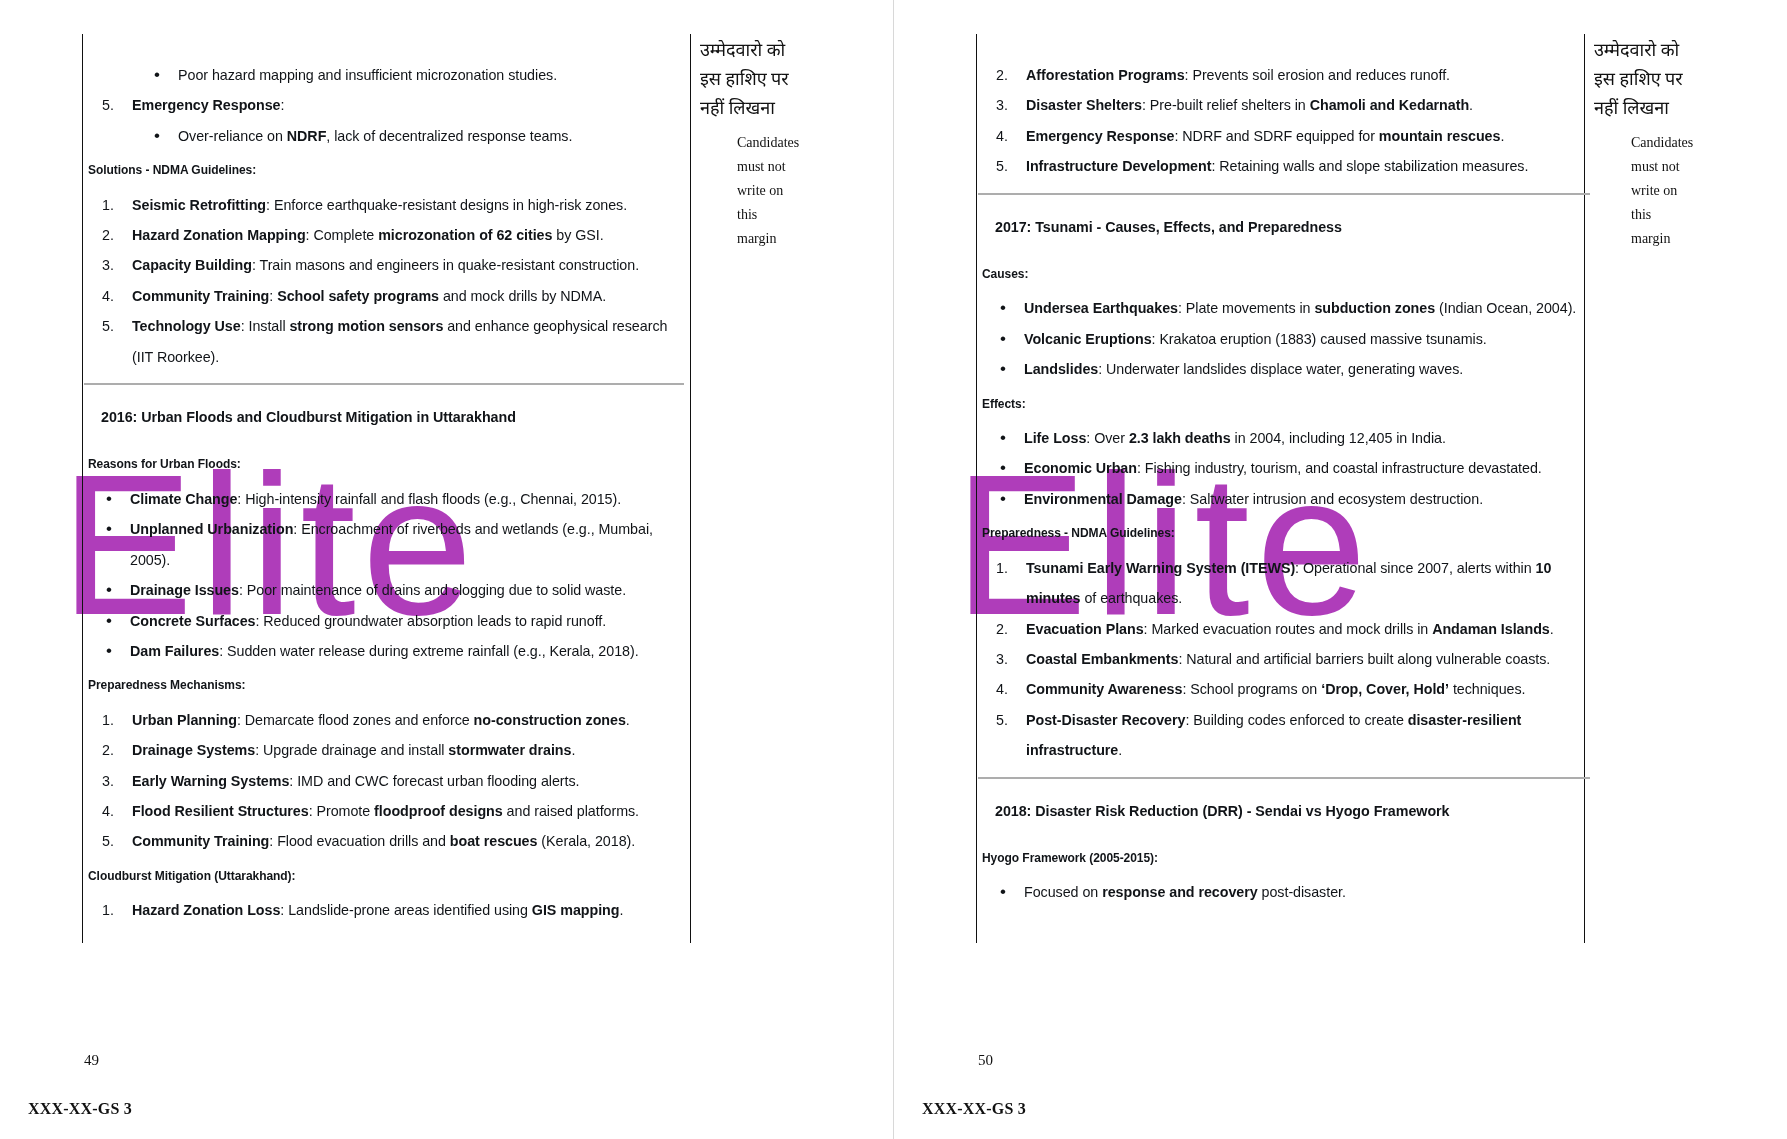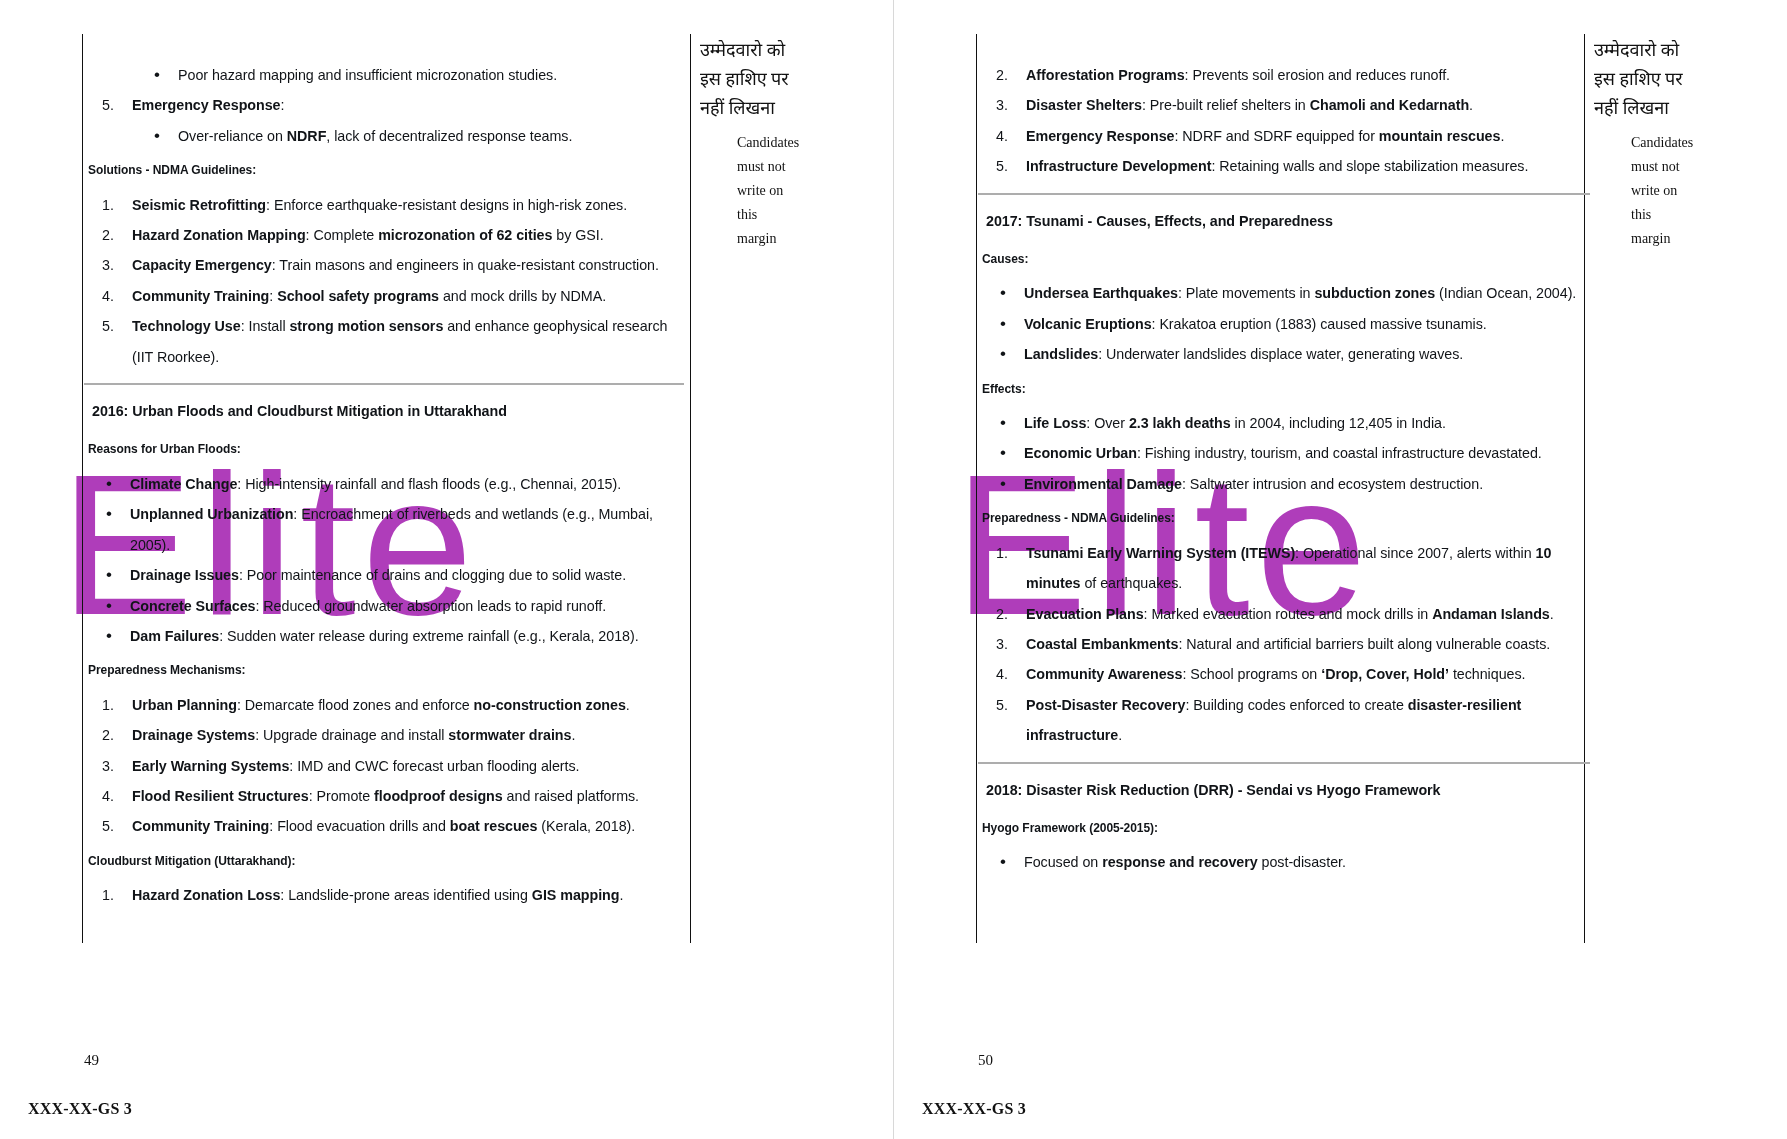--- a/index.html
+++ b/index.html
@@ -61,21 +61,21 @@
     line-height: 30.4px;
     color: #111418;
     letter-spacing: -0.05px;
   }
   .doc b, .doc strong { font-weight: 700; }
 
   .sec-head {
     font-weight: 700;
     font-size: 14.3px;
     line-height: 30.4px;
-    margin: 8px;
+    margin: 17px;
   }
   .sub-head {
     font-weight: 700;
     font-size: 12px;
     line-height: 30.4px;
     margin: 4px;
   }
 
   .hr {
     border: 0;
@@ -198,21 +198,21 @@
         <ol class="num indent1">
           <li><span class="mk">5.</span><span><b>Emergency Response</b>:</span></li>
         </ol>
         <ul class="bul indent2">
           <li><span class="mk">•</span><span>Over-reliance on <b>NDRF</b>, lack of decentralized response teams.</span></li>
         </ul>
         <div class="sub-head"><b>Solutions - NDMA Guidelines</b>:</div>
         <ol class="num indent1">
           <li><span class="mk">1.</span><span><b>Seismic Retrofitting</b>: Enforce earthquake-resistant designs in high-risk zones.</span></li>
           <li><span class="mk">2.</span><span><b>Hazard Zonation Mapping</b>: Complete <b>microzonation of 62 cities</b> by GSI.</span></li>
-          <li><span class="mk">3.</span><span><b>Capacity Emergency</b>: Train masons and engineers in quake-resistant construction.</span></li>
+          <li><span class="mk">3.</span><span><b>Capacity Building</b>: Train masons and engineers in quake-resistant construction.</span></li>
           <li><span class="mk">4.</span><span><b>Community Training</b>: <b>School safety programs</b> and mock drills by NDMA.</span></li>
           <li><span class="mk">5.</span><span><b>Technology Use</b>: Install <b>strong motion sensors</b> and enhance geophysical research (IIT Roorkee).</span></li>
         </ol>
         <hr class="hr">
         <div class="sec-head"><b>2016: Urban Floods and Cloudburst Mitigation in Uttarakhand</b></div>
         <div class="sub-head"><b>Reasons for Urban Floods</b>:</div>
         <ul class="bul">
           <li><span class="mk">•</span><span><b>Climate Change</b>: High-intensity rainfall and flash floods (e.g., Chennai, 2015).</span></li>
           <li><span class="mk">•</span><span><b>Unplanned Urbanization</b>: Encroachment of riverbeds and wetlands (e.g., Mumbai, 2005).</span></li>
           <li><span class="mk">•</span><span><b>Drainage Issues</b>: Poor maintenance of drains and clogging due to solid waste.</span></li>

